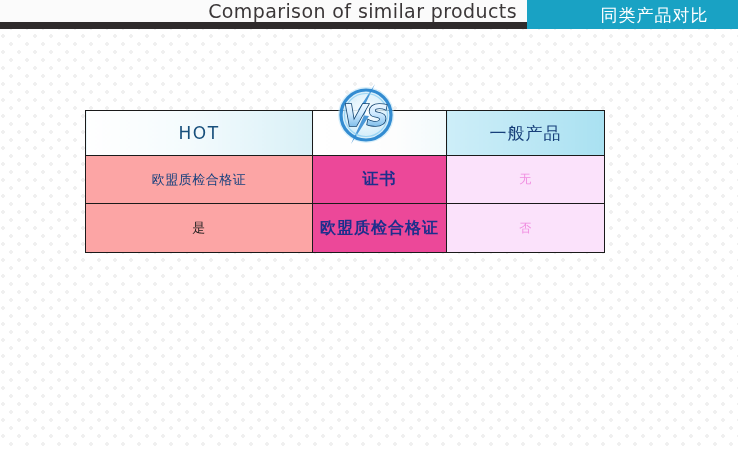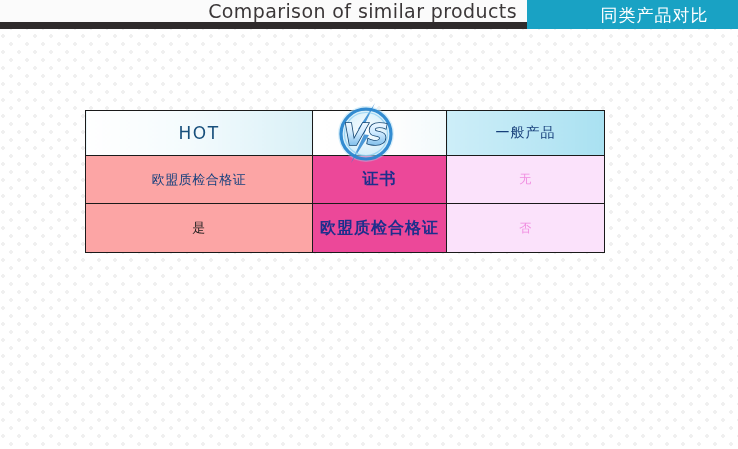--- a/index.html
+++ b/index.html
@@ -109,21 +109,21 @@
     color: #18507c;
     font-size: 17px;
     letter-spacing: 1.5px;
   }
   td.head-mid {
     background: linear-gradient(to right, #ffffff 0%, #fdfdfd 60%, #f2fafc 100%);
   }
   td.head-right {
     background: linear-gradient(to right, #cdeef8 0%, #b9e6f4 60%, #a9e1f1 100%);
     color: #173f7a;
-    font-size: 14px;
+    font-size: 17px;
     letter-spacing: 1px;
   }
 
   
   tr.body-row td { height: 47px; }
   tr.body-row.last td { height: 48px; }
 
   td.cell-left {
     background: #fca5a5;
     color: #1b1b1b;
@@ -141,21 +141,21 @@
   td.cell-right {
     background: #fbe2fb;
     color: #f08ce0;
     font-size: 12px;
     letter-spacing: 0.6px;
   }
 
   
   #vs-badge {
     position: absolute;
-    left: 331px; top: 99px;
+    left: 331px; top: 80px;
     width: 70px; height: 70px;
     z-index: 10;
   }
   #vs-badge svg { display: block; }
 </style>
 </head>
 <body>
 
 <div id="page-bg"></div>
 

